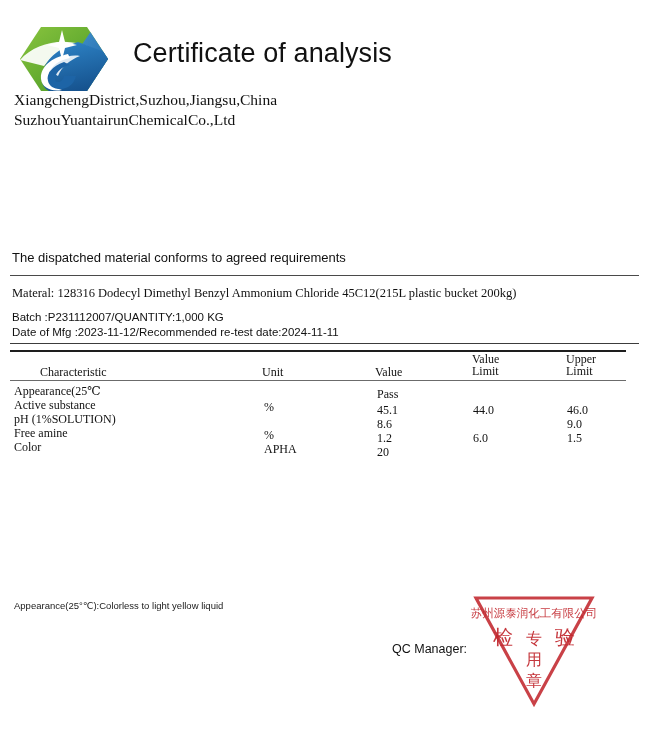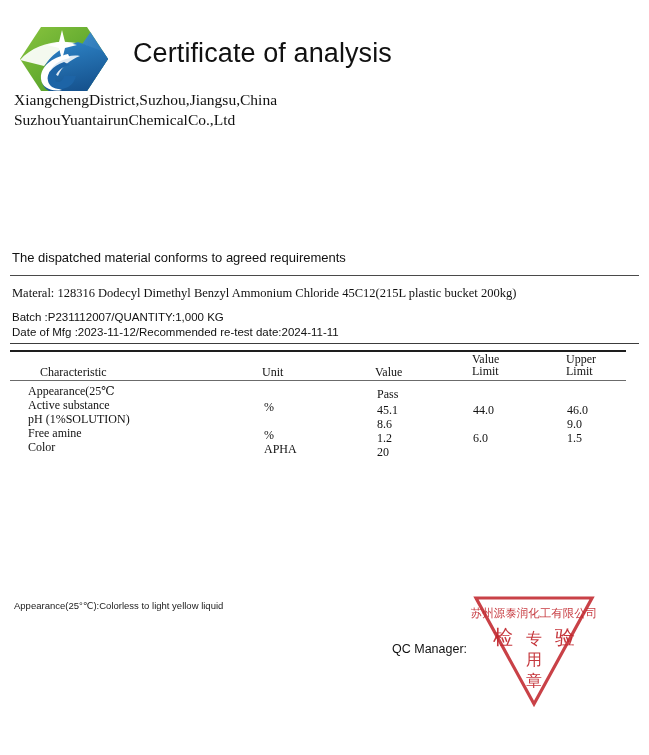--- a/index.html
+++ b/index.html
@@ -138,21 +138,21 @@
     margin-top: 2px;
     height: 76px;
     font-family: "Liberation Serif", "DejaVu Serif", serif;
     font-size: 12px;
     color: #111;
   }
   .cell {
     position: absolute;
     white-space: nowrap;
   }
-  .col-char { left: 18px; }
+  .col-char { left: 4px; }
   .col-unit { left: 254px; }
   .col-val  { left: 367px; }
   .col-low  { left: 463px; }
   .col-up   { left: 557px; }
 
   
   .appearance-note {
     position: absolute;
     left: 14px;
     top: 600px;

